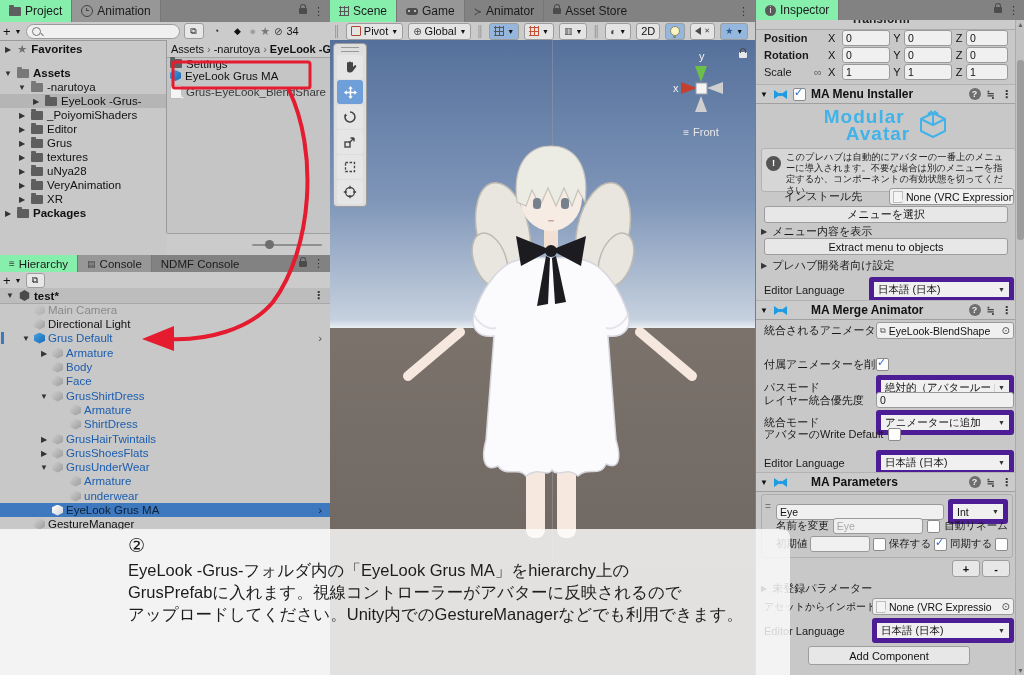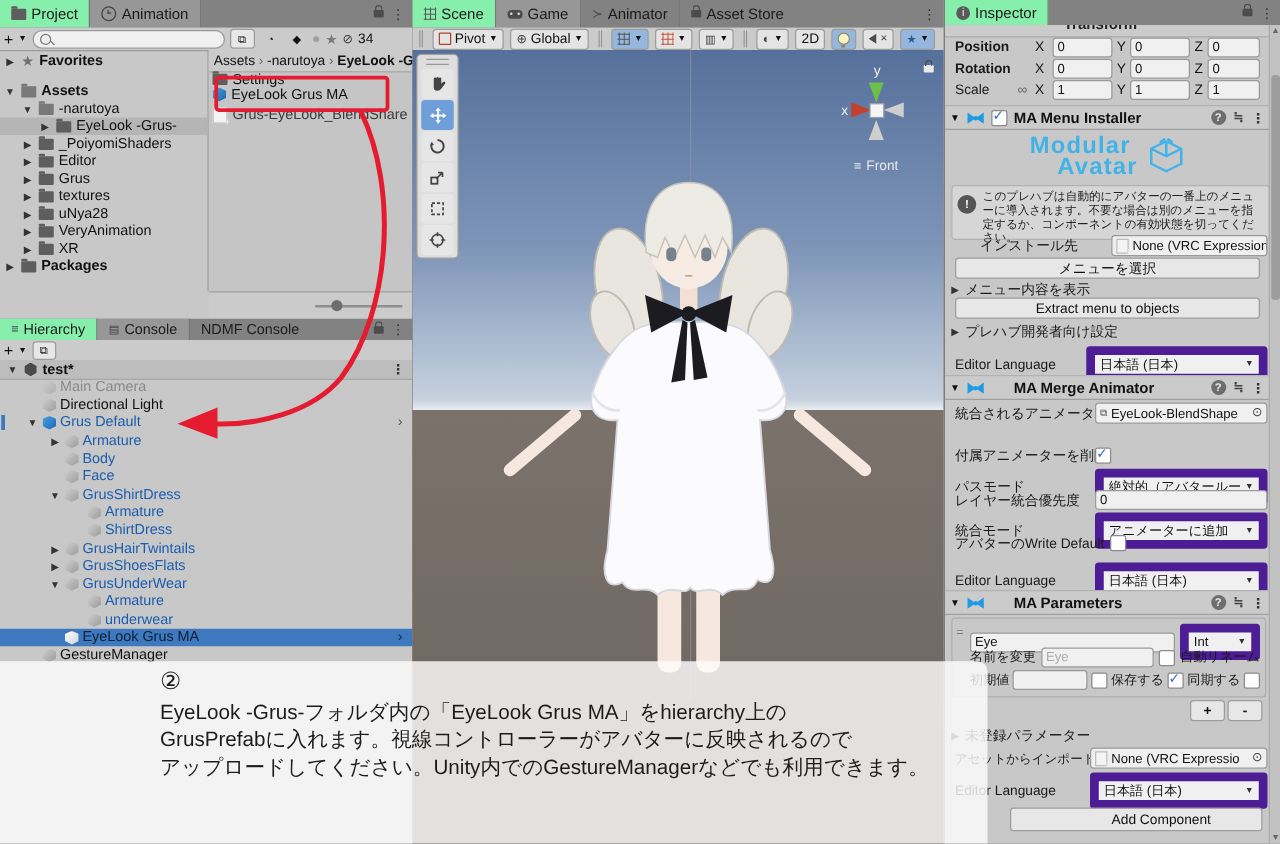--- a/index.html
+++ b/index.html
@@ -9,21 +9,21 @@
   
   .tabstrip{position:absolute;left:0;right:0;background:#828282;display:flex;align-items:stretch;border-bottom:1px solid #6f6f6f;}
   .tab{display:flex;align-items:center;gap:4px;padding:0 9px;font-size:12px;color:#1b1b1b;background:#979797;border-right:1px solid #777;}
   .tab.active{background:#86efac;}
   .strip-right{margin-left:auto;display:flex;align-items:center;gap:6px;padding-right:6px;color:#333;}
   .kebab{color:#333;font-size:11px;}
   
   .toolbar{position:absolute;left:0;right:0;background:#cbcbcb;border-bottom:1px solid #9b9b9b;display:flex;align-items:center;gap:4px;padding:0 3px;}
   .searchbox{background:#f0f0f0;border:1px solid #9b9b9b;border-radius:8px;height:13px;display:flex;align-items:center;gap:3px;padding:0 5px;color:#555;font-size:10.5px;}
   .ubtn{background:#e7e7e7;border:1px solid #9d9d9d;border-radius:3px;text-align:center;font-size:11px;display:flex;align-items:center;justify-content:center;color:#111;}
-  .dd{background:#f0f0f0;border:7px solid #4c1d95;border-radius:3px;height:15px;display:flex;align-items:center;padding:0 4px;font-size:10.5px;overflow:hidden;white-space:nowrap;}
+  .dd{background:#f0f0f0;border:5px solid #4c1d95;border-radius:3px;height:15px;display:flex;align-items:center;padding:0 4px;font-size:10.5px;overflow:hidden;white-space:nowrap;}
   .dd .caret{margin-left:auto;font-size:7px;color:#333;padding-left:3px;}
   .objfield{background:#f0f0f0;border:1px solid #9a9a9a;border-radius:3px;height:15px;display:flex;align-items:center;gap:3px;padding:0 3px;font-size:10.5px;overflow:hidden;white-space:nowrap;}
   .objfield .picker{margin-left:auto;color:#444;font-size:10px;}
   .field{background:#f0f0f0;border:1px solid #9a9a9a;border-radius:3px;height:14px;font-size:10.5px;display:flex;align-items:center;padding:0 3px;overflow:hidden;white-space:nowrap;}
   .cb{width:11px;height:11px;background:#fdfdfd;border:1px solid #8b8b8b;border-radius:2px;position:relative;flex:0 0 auto;}
   .cb.on::after{content:"✓";position:absolute;left:0px;top:-3px;font-size:11px;font-weight:bold;color:#2a6fc4;}
   .tri{width:10px;margin-left:-13px;text-align:center;font-size:8px;color:#333;flex:0 0 auto;}
   .foldout{display:flex;align-items:center;gap:5px;font-size:11px;color:#1a1a1a;}
   .foldout .ftri{font-size:8px;color:#333;}
   
@@ -719,21 +719,21 @@
       <span class="picker">⊙</span>
     </div>
   </div>
   <div class="irow" style="left:8px;top:618px;width:250px;">
     <span class="ilabel" style="width:108px;">Editor Language</span>
     <div class="dd" style="flex:1;">
       <span>日本語 (日本)</span>
       <span class="caret">▼</span>
     </div>
   </div>
-  <div class="ubtn abs" style="left:52px;top:646px;width:160px;height:17px;padding-left:40px;">
+  <div class="ubtn abs" style="left:52px;top:646px;width:160px;height:17px;">
         <span>Add Component</span>
       </div>
 
   <div class="scrolltrack">
     <span class="abs" style="right:1px;top:1px;font-size:7px;color:#666;">▲</span>
     <div class="scrollthumb" style="top:40px;height:180px;"></div>
     <span class="abs" style="right:1px;bottom:1px;font-size:7px;color:#666;">▼</span>
   </div>
 </div>
 

